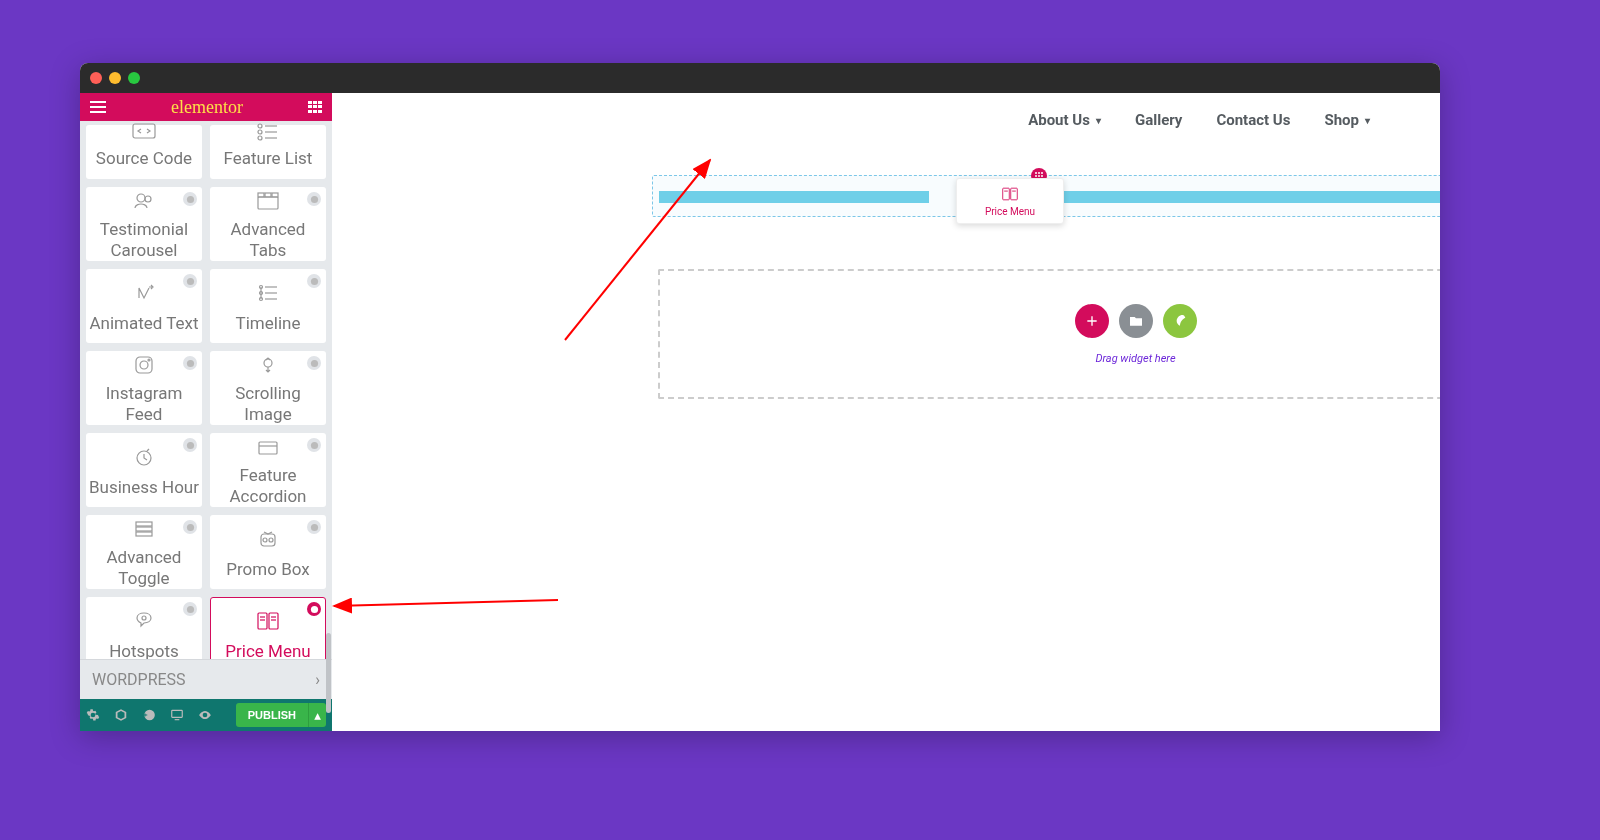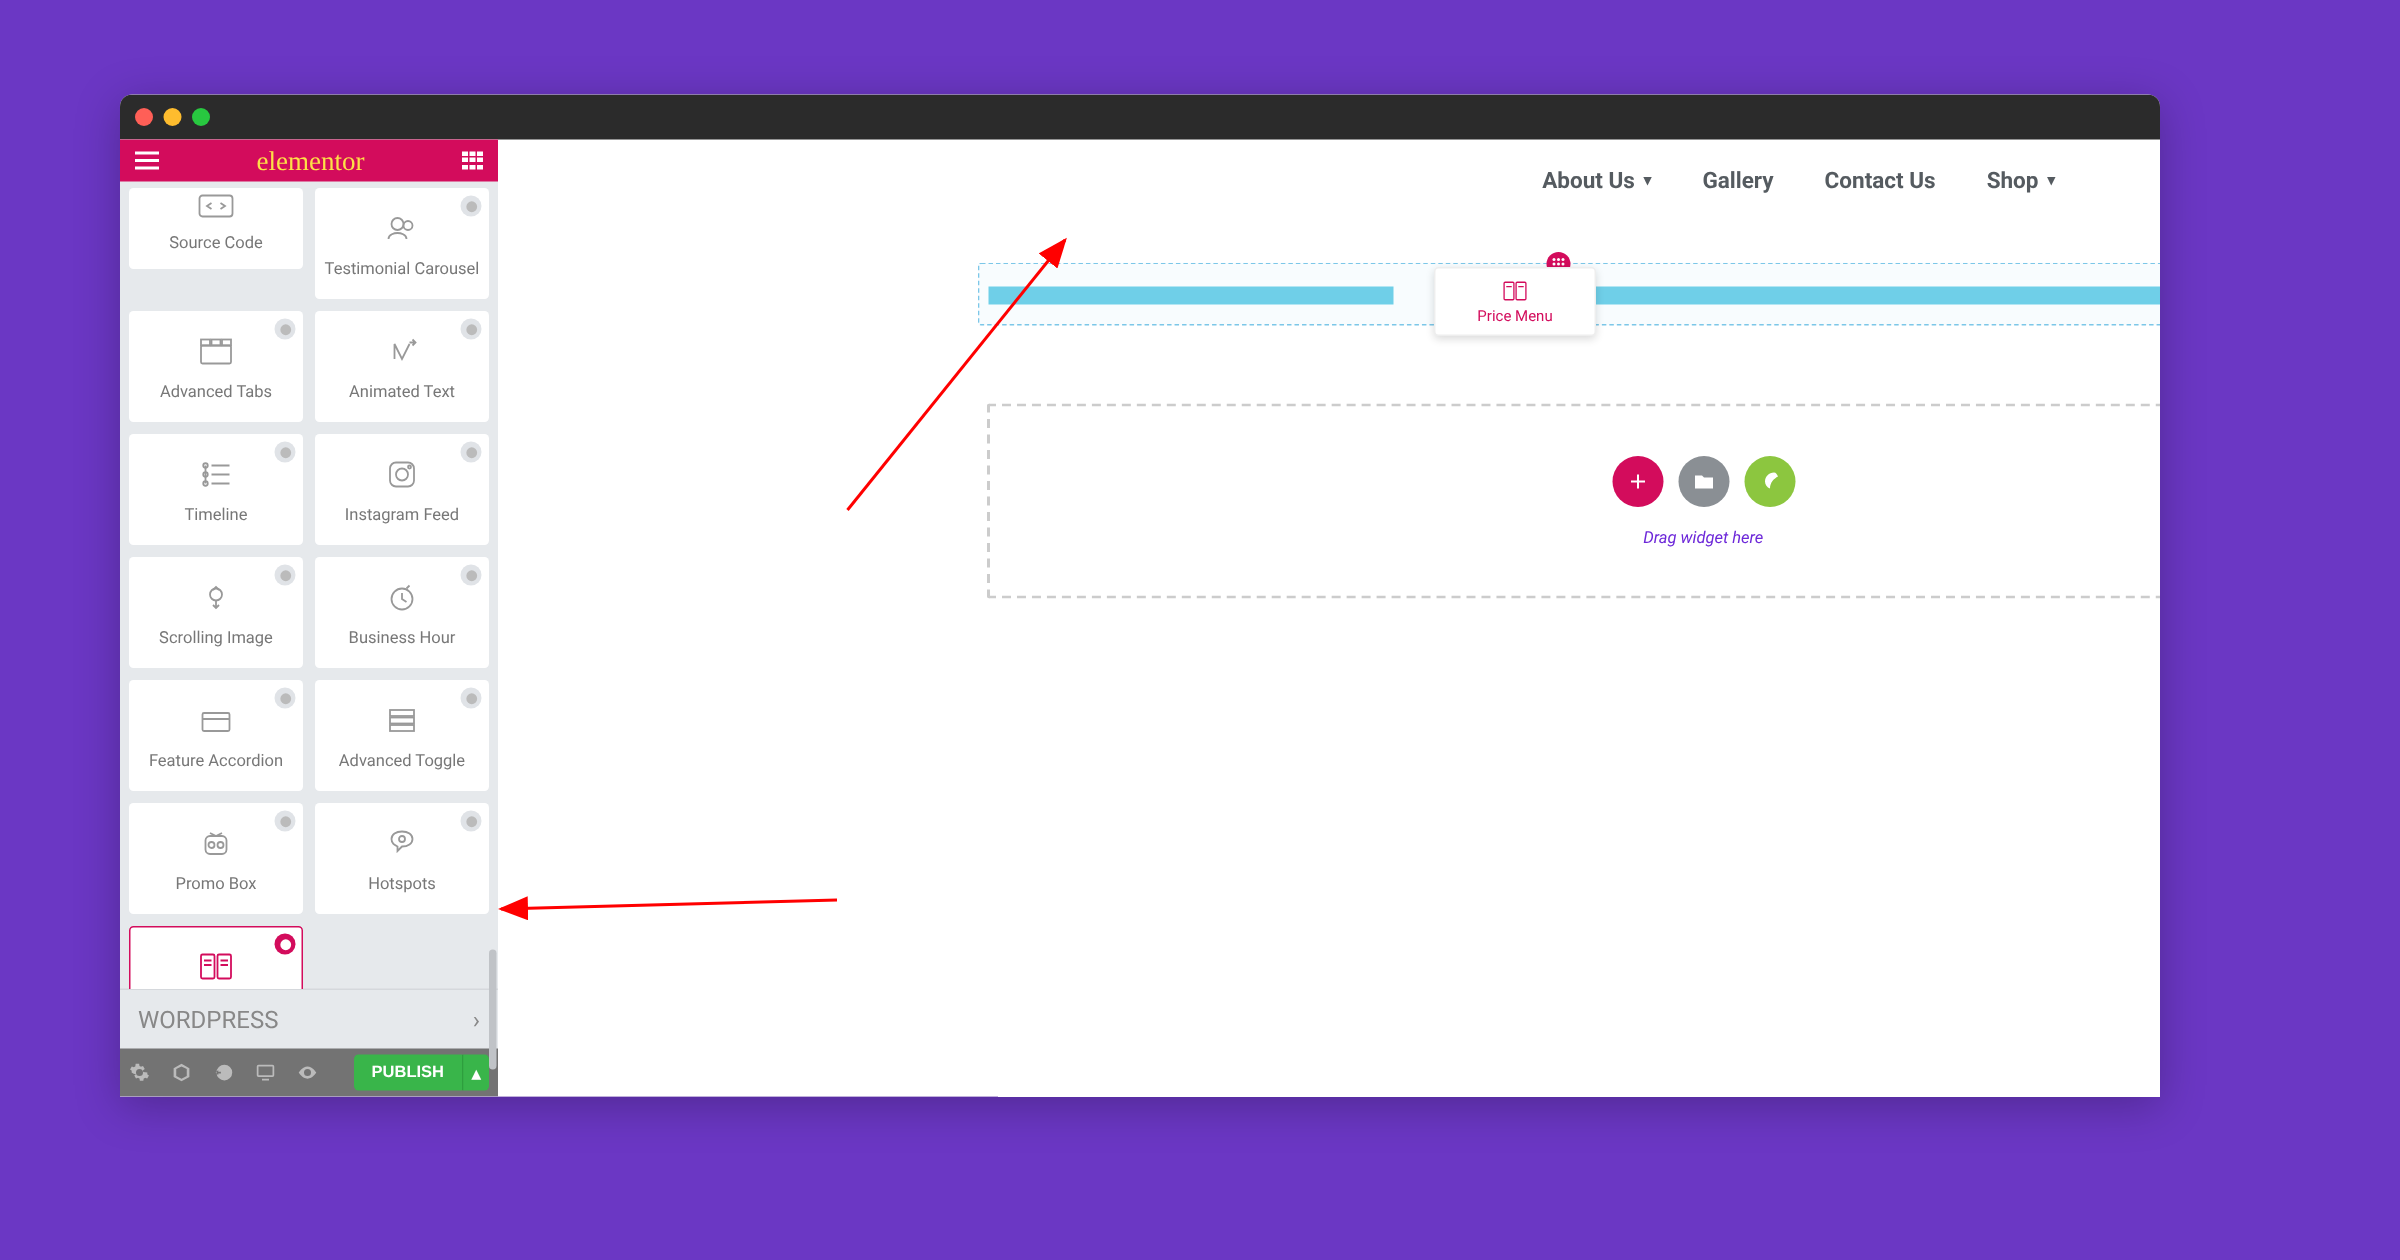--- a/index.html
+++ b/index.html
@@ -109,21 +109,21 @@
   display:flex;align-items:center;justify-content:center;
 }
 .widget.selected .corner { background: #d30c5c; }
 .corner svg { width:9px; height:9px; }
 .widget .wicon {
   display:flex; align-items:center; justify-content:center;
   height: 28px;
 }
 .widget .wicon svg { width: 26px; height: 22px; stroke:#999; fill:none; stroke-width:1.2; }
 .widget .wlabel {
-  font-size: 11px;
+  font-size: 17px;
   color: #777;
   margin-top: 6px;
   text-align:center;
   line-height:1.2;
 }
 .widget.selected .wlabel { color:#d30c5c; }
 .widget.selected .wicon svg { stroke:#d30c5c; }
 
 .category-row {
   background: #e6e9ec;
@@ -131,21 +131,21 @@
   display:flex;
   justify-content:space-between;
   align-items:center;
   font-size: 16px;
   color:#888;
   border-top:1px solid #d5d8dc;
   cursor:pointer;
 }
 
 .panel-footer {
-  background: #737373;
+  background: #0f766e;
   height: 32px;
   display: flex;
   align-items: center;
   padding: 0 6px;
   gap: 14px;
 }
 .panel-footer .ficon { color:#bbb; font-size:13px; cursor:pointer; display:flex; }
 .panel-footer .ficon svg { width:14px; height:14px; fill:#bbb; }
 .publish {
   margin-left: auto;
@@ -332,20 +332,33 @@
         <div class="widget first-row">
           <div class="wicon">
             <svg viewBox="0 0 26 22">
                 <rect x="2" y="4" width="22" height="14" rx="2"></rect>
                 <path d="M10 9l-3 2 3 2M16 9l3 2-3 2"></path>
               </svg>
           </div>
           <div class="wlabel">Source Code</div>
         </div>
 
+        <div class="widget first-row">
+          <div class="wicon">
+            <svg viewBox="0 0 26 22">
+                <circle cx="5" cy="6" r="2"></circle>
+                <line x1="10" y1="6" x2="22" y2="6"></line>
+                <circle cx="5" cy="12" r="2"></circle>
+                <line x1="10" y1="12" x2="22" y2="12"></line>
+                <circle cx="5" cy="18" r="2"></circle>
+                <line x1="10" y1="18" x2="22" y2="18"></line>
+              </svg>
+          </div>
+          <div class="wlabel">Feature List</div>
+        </div>
 
         <div class="widget">
           <div class="corner">
               <svg viewBox="0 0 10 10">
                 <circle cx="5" cy="5" r="4" fill="#bbb"></circle>
               </svg>
             </div>
           <div class="wicon">
             <svg viewBox="0 0 26 22">
                 <circle cx="10" cy="8" r="4"></circle>

